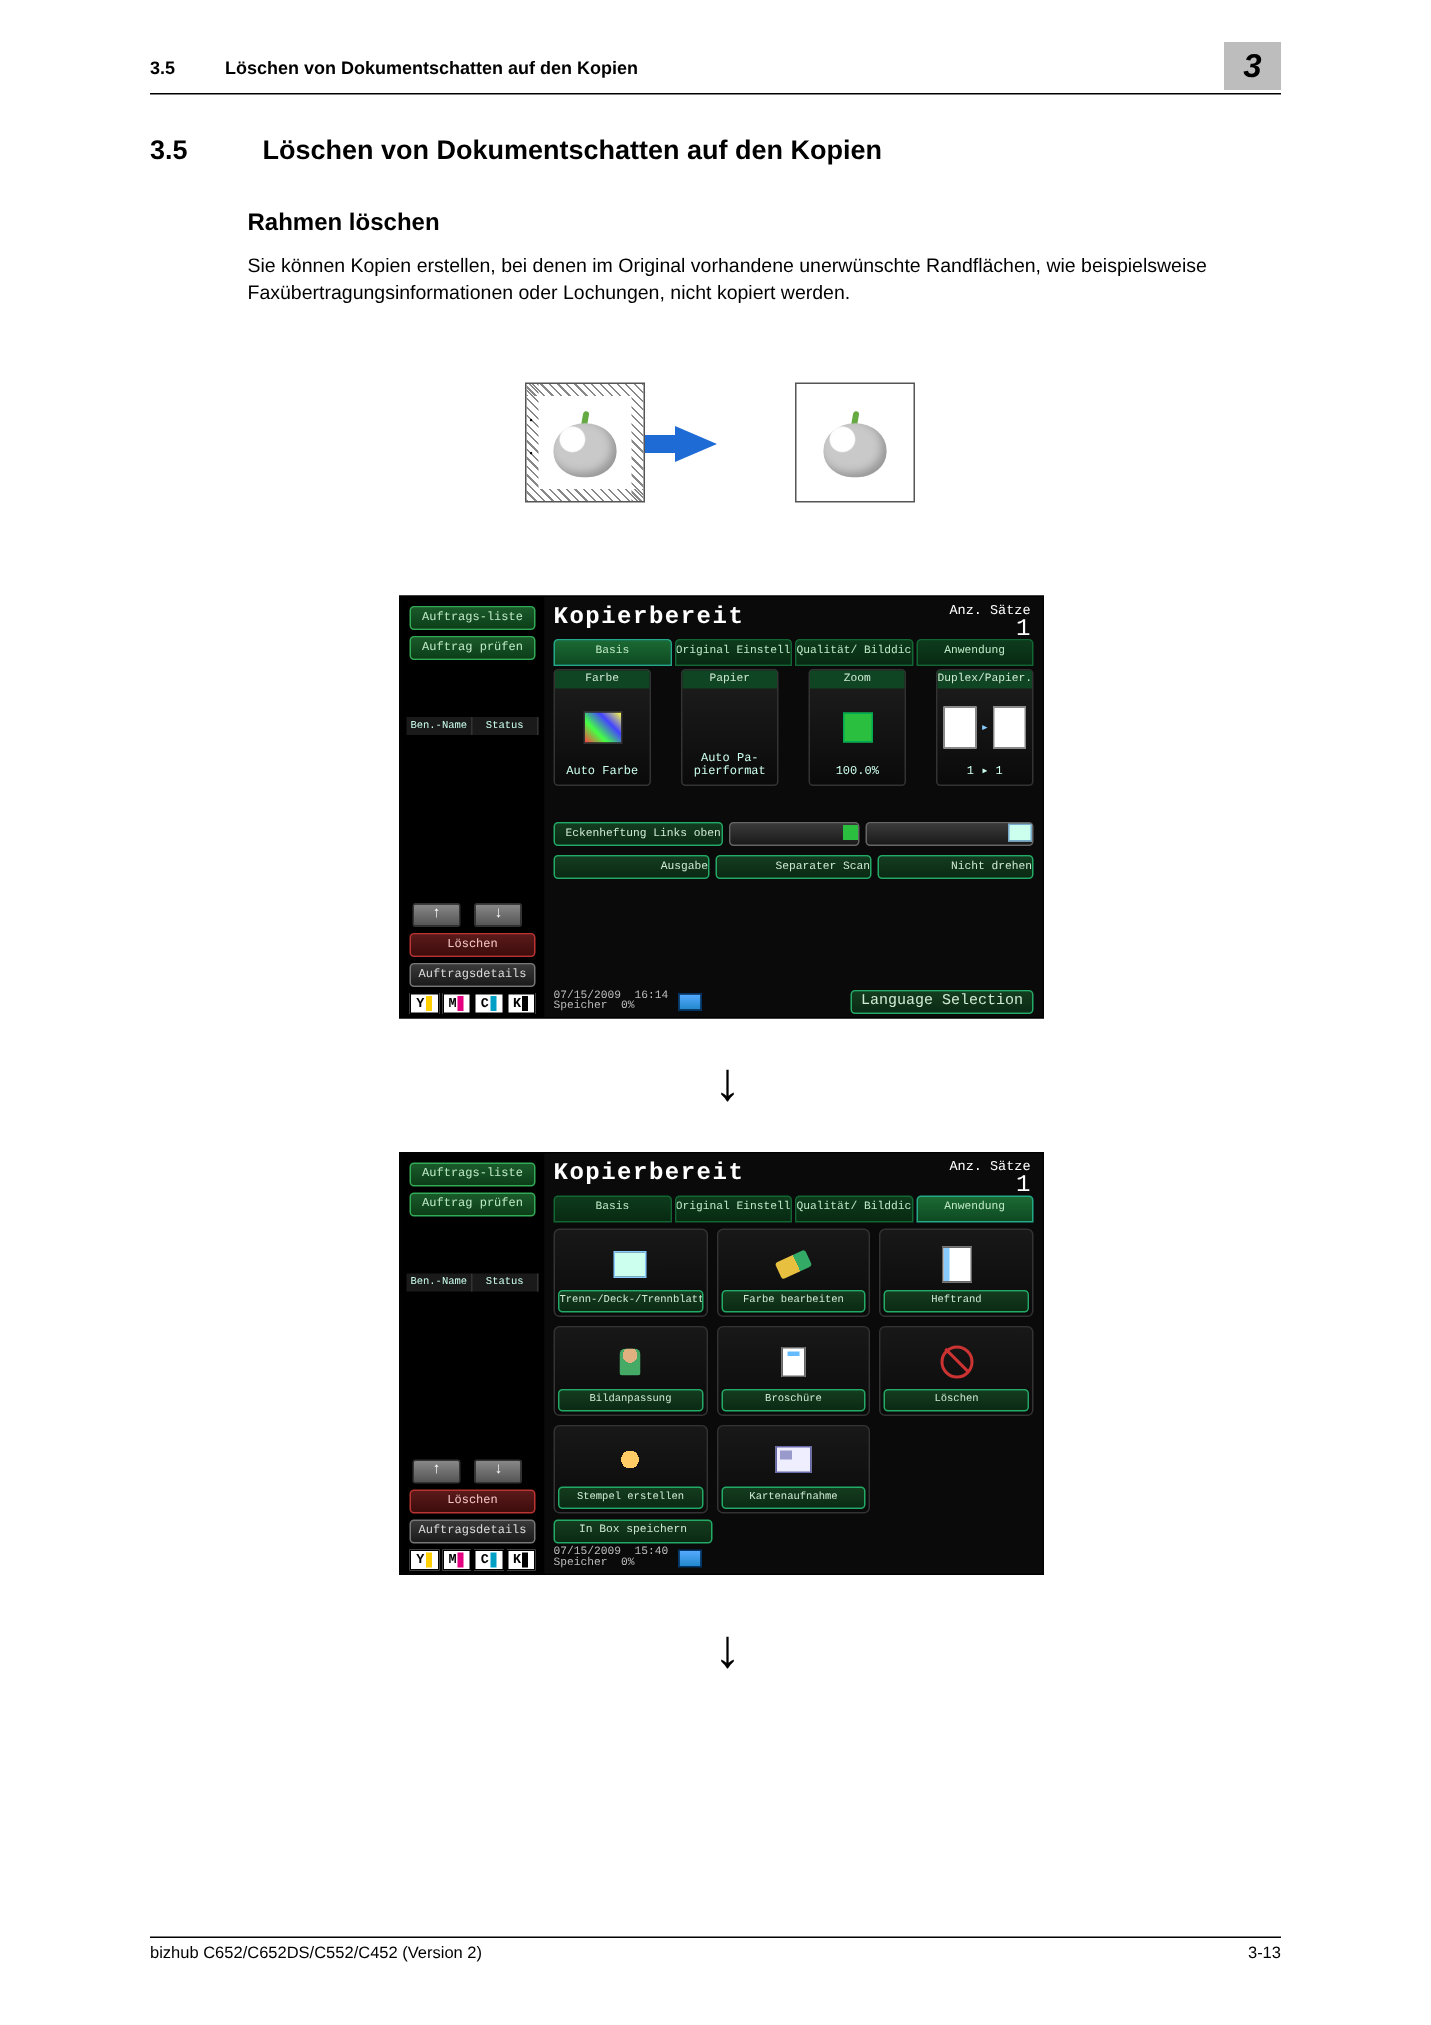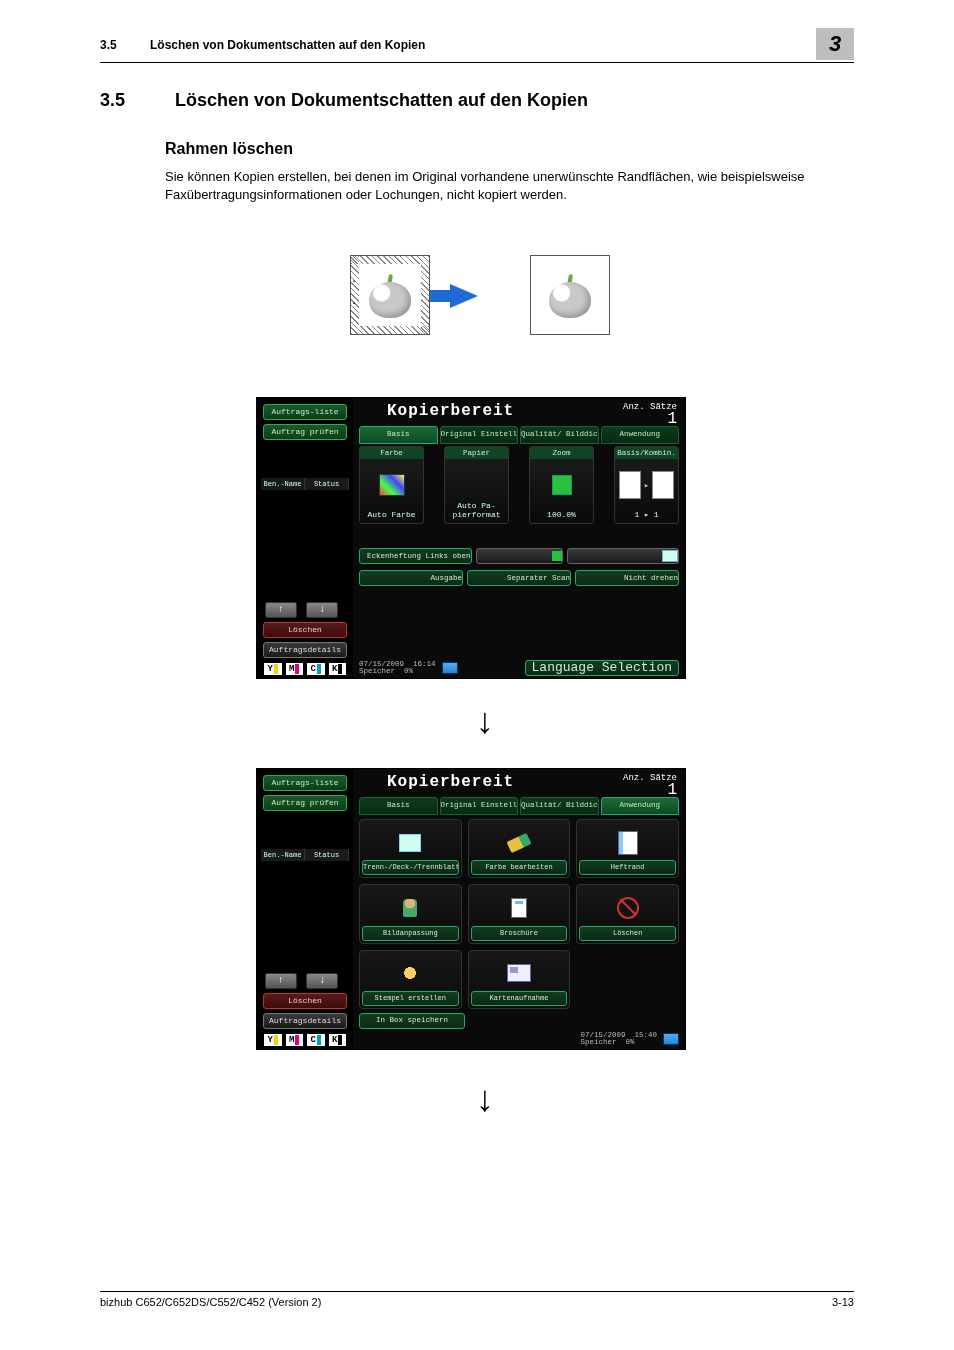--- a/index.html
+++ b/index.html
@@ -25,21 +25,21 @@
   .ibox.left { left: 0; }
   .ibox.right { right: 0; }
   .hatch { position: absolute; background: repeating-linear-gradient(45deg, #888 0 1px, transparent 1px 4px); }
   .apple { position: absolute; left: 50%; top: 50%; width: 42px; height: 42px; transform: translate(-50%, -45%); }
   .apple .body { position: absolute; left: 0; top: 6px; width: 42px; height: 36px; border-radius: 50% 50% 46% 46%; background: radial-gradient(circle at 30% 30%, #fff 0 8px, #c9c9c9 9px 100%); box-shadow: inset -3px -3px 6px rgba(0,0,0,.25); }
   .apple .stem { position: absolute; left: 19px; top: -2px; width: 4px; height: 12px; background: #6a4; border-radius: 2px; transform: rotate(10deg); }
   .bigarrow { position: absolute; left: 100px; top: 34px; width: 0; height: 0; border-top: 12px solid transparent; border-bottom: 12px solid transparent; border-left: 28px solid #1e6bd6; }
   .bigarrow::before { content: ""; position: absolute; left: -48px; top: -6px; width: 22px; height: 12px; background: #1e6bd6; }
 
   
-  .panel { position: absolute; left: 256px; width: 430px; height: 282px; background: #0a0a0a; border: 1px solid #000; color: #fff; font-family: "Courier New", monospace; font-size: 9px; box-sizing: border-box; }
+  .panel { position: absolute; left: 266px; width: 430px; height: 282px; background: #0a0a0a; border: 1px solid #000; color: #fff; font-family: "Courier New", monospace; font-size: 9px; box-sizing: border-box; }
   .panel1 { top: 397px; }
   .panel2 { top: 768px; }
 
   .side { position: absolute; left: 0; top: 0; bottom: 0; width: 96px; background: #000; }
   .mainarea { position: absolute; left: 96px; right: 0; top: 0; bottom: 0; background: #0a0a0a; }
 
   .sbtn { position: absolute; left: 6px; right: 6px; height: 14px; border: 1px solid #3a5; border-radius: 3px; background: linear-gradient(#1a5a2a, #0c3e18); color: #bfe9c6; text-align: center; line-height: 14px; font-size: 8px; }
   .sbtn.red { border-color: #b33; background: linear-gradient(#5a1a1a, #3e0c0c); color: #f5c7c7; }
   .sbtn.plain { border-color: #777; background: linear-gradient(#3a3a3a, #1a1a1a); color: #ddd; }
 
@@ -49,43 +49,43 @@
   .arrows { position: absolute; left: 8px; top: 204px; }
   .arrbtn { display: inline-block; width: 30px; height: 14px; background: linear-gradient(#888,#555); border: 1px solid #333; border-radius: 2px; color: #fff; text-align: center; line-height: 14px; margin-right: 4px; font-size: 10px; }
 
   .toner { position: absolute; left: 6px; bottom: 4px; right: 6px; height: 12px; display: flex; gap: 2px; }
   .tchip { flex: 1; height: 12px; border: 1px solid #000; background: #fff; color: #000; text-align: center; font-size: 9px; line-height: 12px; font-weight: bold; }
   .tchip.y::after { content: ""; display: inline-block; width: 4px; height: 10px; background: #ffcf00; vertical-align: middle; margin-left: 1px; }
   .tchip.m::after { content: ""; display: inline-block; width: 4px; height: 10px; background: #e4007f; vertical-align: middle; margin-left: 1px; }
   .tchip.c::after { content: ""; display: inline-block; width: 4px; height: 10px; background: #00a0c6; vertical-align: middle; margin-left: 1px; }
   .tchip.k::after { content: ""; display: inline-block; width: 4px; height: 10px; background: #000; vertical-align: middle; margin-left: 1px; }
 
-  .kop { position: absolute; left: 6px; top: 4px; font-size: 16px; font-weight: bold; font-family: "Courier New", monospace; color: #fff; letter-spacing: 1px; margin-left: 28px; }
+  .kop { position: absolute; left: 6px; top: 4px; font-size: 16px; font-weight: bold; font-family: "Courier New", monospace; color: #fff; letter-spacing: 1px; }
   .anz { position: absolute; right: 8px; top: 4px; font-size: 9px; color: #fff; text-align: right; }
   .anz .n { display: block; font-size: 16px; line-height: 14px; }
 
   .tabs { position: absolute; left: 6px; right: 6px; top: 28px; height: 16px; display: flex; gap: 2px; }
   .tab { flex: 1; height: 16px; border: 1px solid #163; border-radius: 3px 3px 0 0; background: linear-gradient(#0e3b1c, #072a12); color: #bfe9c6; text-align: center; line-height: 15px; font-size: 7.5px; overflow: hidden; white-space: nowrap; }
   .tab.act { background: linear-gradient(#1b6a33, #0e4a22); border-color: #2a8; }
 
   .grid4 { position: absolute; left: 6px; right: 6px; top: 48px; height: 78px; display: flex; gap: 20px; }
   .gcell { flex: 1; background: linear-gradient(#1e1e1e,#0a0a0a); border: 1px solid #333; border-radius: 3px; position: relative; }
   .gcell .gh { position: absolute; left: 0; right: 0; top: 0; height: 12px; background: #0f4522; font-size: 7.5px; text-align: center; line-height: 12px; color: #cfe9d3; }
   .gcell .gv { position: absolute; left: 0; right: 0; bottom: 4px; text-align: center; font-size: 8px; color: #cfe; }
   .gcell .gic { position: absolute; left: 0; right: 0; top: 18px; bottom: 18px; display: flex; align-items: center; justify-content: center; }
   .sq { width: 18px; height: 18px; background: #2abf3f; border: 1px solid #0a5; }
   .paper { width: 20px; height: 26px; background: #fff; border: 1px solid #888; }
 
   .row3 { position: absolute; left: 6px; right: 6px; height: 16px; display: flex; gap: 4px; }
   .rcell { flex: 1; background: linear-gradient(#143c1e,#0b2a14); border: 1px solid #2a6; border-radius: 3px; text-align: right; line-height: 15px; font-size: 7.5px; color: #cfe9d3; overflow: hidden; white-space: nowrap; }
   .rcell.grey { background: linear-gradient(#3a3a3a,#1a1a1a); border-color: #666; color: #ccc; }
 
-  .footbar { position: absolute; left: 6px; right: 6px; bottom: 2px; height: 16px; display: flex; align-items: center; gap: 6px; justify-content: flex-end; }
+  .footbar { position: absolute; left: 6px; right: 6px; bottom: 2px; height: 16px; display: flex; align-items: center; gap: 6px; }
   .footbar .dt { font-size: 7.5px; color: #bbb; line-height: 1; }
-  .langbtn { margin-left: auto; height: 14px; padding: 0 6px; border: 1px solid #2a6; border-radius: 3px; background: linear-gradient(#143c1e,#0b2a14); font-size: 13px; line-height: 13px; color: #cfe9d3; }
+  .langbtn { margin-left: auto; height: 14px; padding: 0 6px; border: 1px solid #2a6; border-radius: 3px; background: linear-gradient(#143c1e,#0b2a14); font-size: 10px; line-height: 13px; color: #cfe9d3; }
   .iconflag { width: 14px; height: 10px; background: linear-gradient(#5af,#28c); border: 1px solid #036; }
 
   .appgrid { position: absolute; left: 6px; right: 6px; top: 50px; bottom: 40px; display: grid; grid-template-columns: repeat(3,1fr); grid-template-rows: repeat(3,1fr); gap: 6px; }
   .appcell { position: relative; background: linear-gradient(#181818,#0a0a0a); border: 1px solid #333; border-radius: 4px; }
   .appcell .lab { position: absolute; left: 2px; right: 2px; bottom: 2px; height: 13px; background: linear-gradient(#143c1e,#0b2a14); border: 1px solid #2a6; border-radius: 3px; color: #cfe9d3; font-size: 7px; text-align: center; line-height: 12px; overflow: hidden; white-space: nowrap; }
   .appcell .aicon { position: absolute; left: 0; right: 0; top: 6px; bottom: 18px; display: flex; align-items: center; justify-content: center; }
 
   .inbox { position: absolute; left: 6px; bottom: 20px; width: 104px; height: 14px; background: linear-gradient(#143c1e,#0b2a14); border: 1px solid #2a6; border-radius: 3px; font-size: 7.5px; text-align: center; line-height: 13px; color: #cfe9d3; }
 
   .dnarrow { position: absolute; left: 476px; font-size: 36px; font-weight: bold; }
@@ -194,21 +194,21 @@
         <div class="gv">Auto Pa-pierformat</div>
       </div>
       <div class="gcell">
         <div class="gh">Zoom</div>
         <div class="gic">
               <span class="sq"></span>
             </div>
         <div class="gv">100.0%</div>
       </div>
       <div class="gcell">
-        <div class="gh">Basis/Kombin.</div>
+        <div class="gh">Duplex/Papier.</div>
         <div class="gic">
               <span class="paper"></span>
               <span style="margin:0 3px;color:#8cf">▸</span>
               <span class="paper"></span>
             </div>
         <div class="gv">1 ▸ 1</div>
       </div>
     </div>
 
     <div class="row3" style="top:150px">

